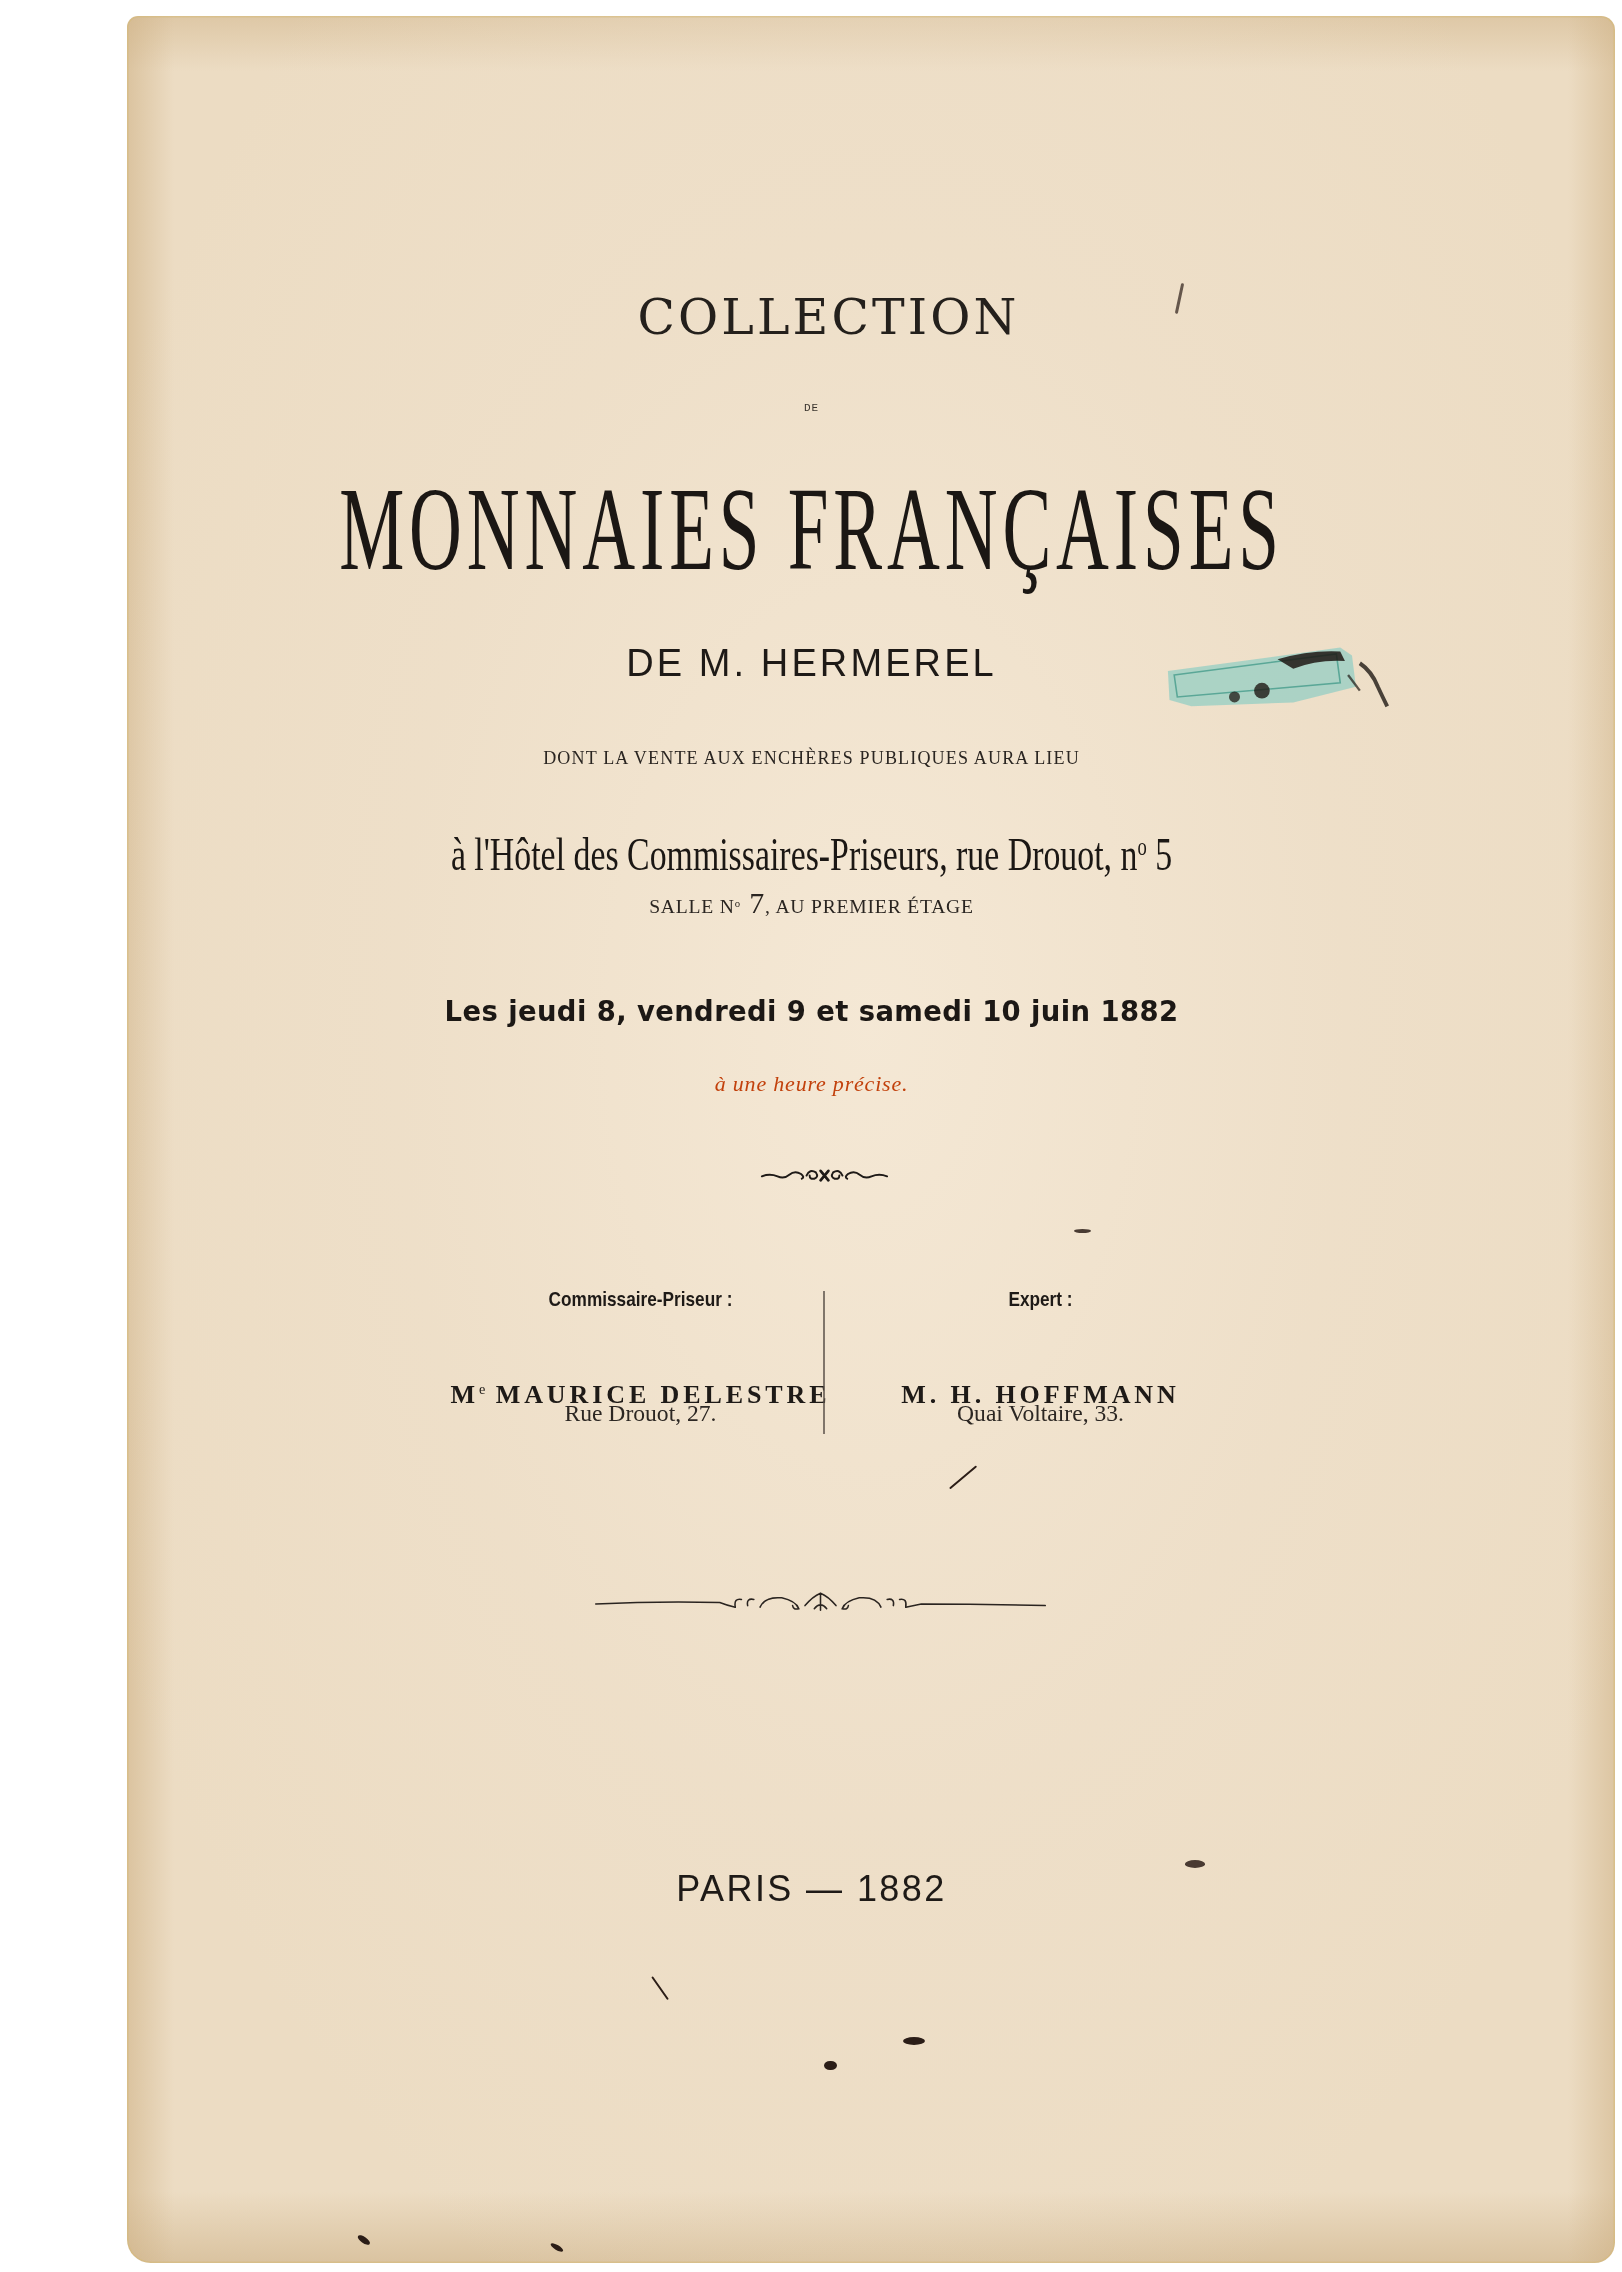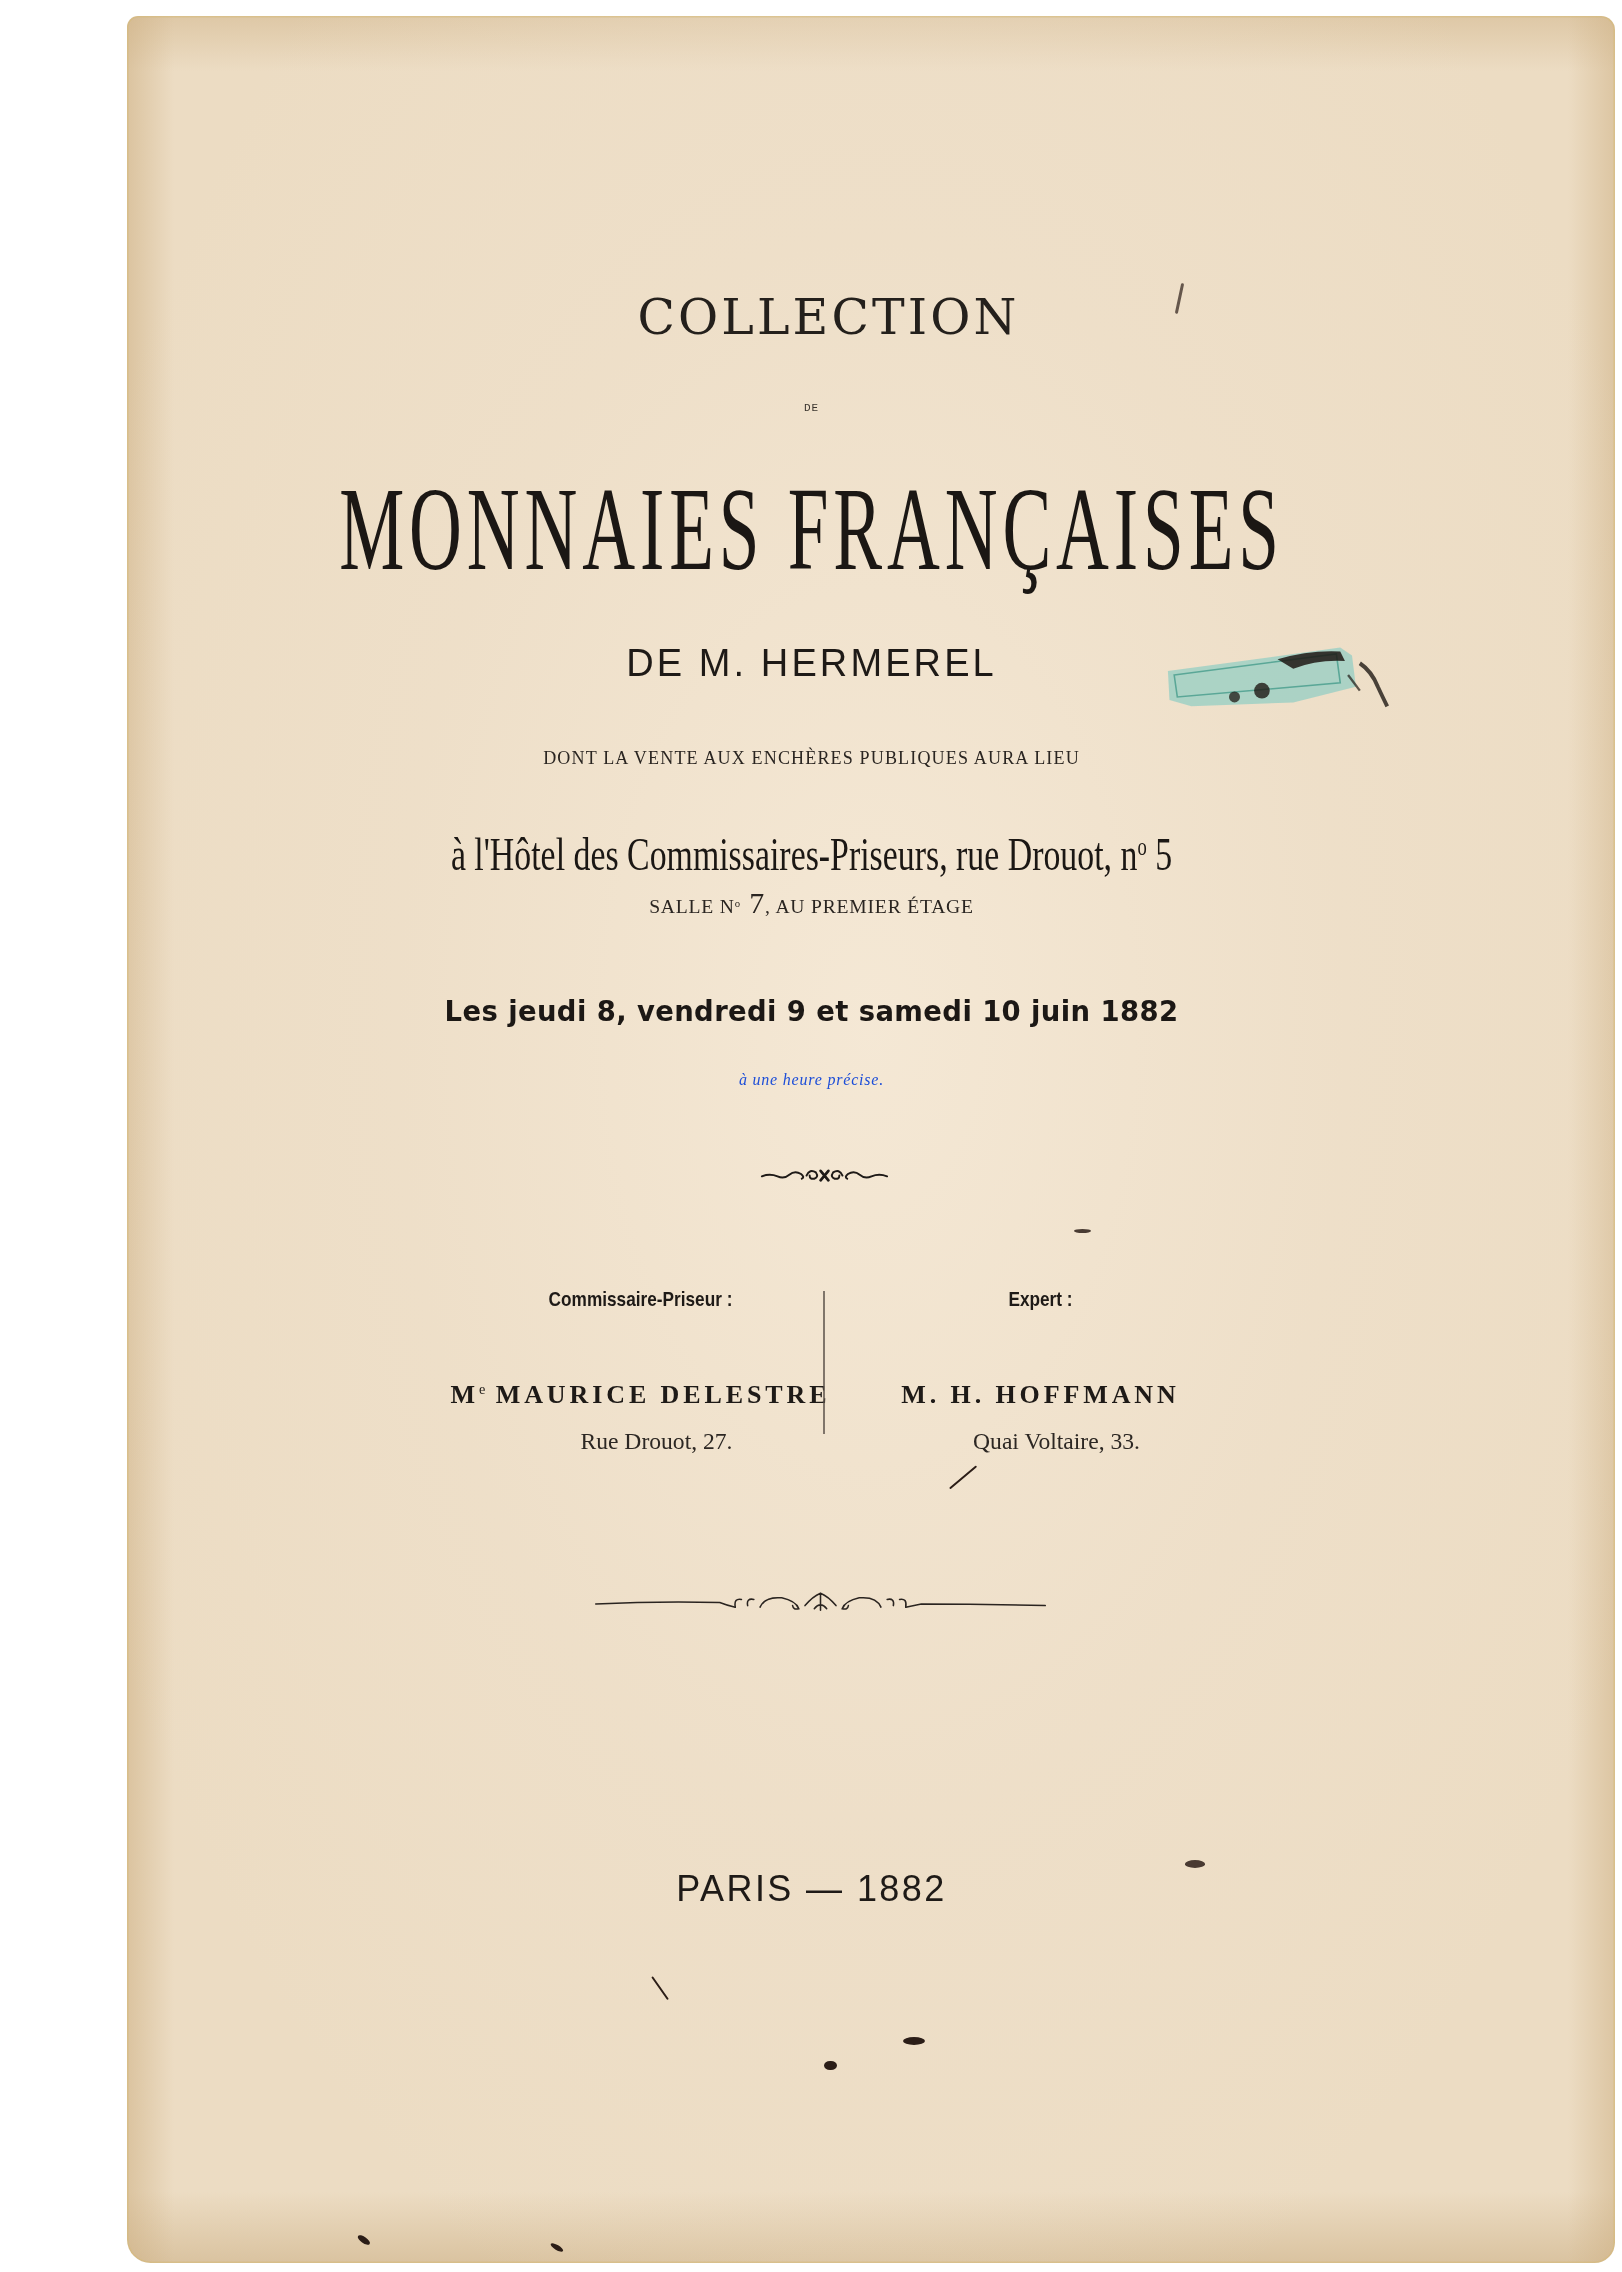--- a/index.html
+++ b/index.html
@@ -46,41 +46,41 @@
   .hotel sup, .salle sup { font-size: 0.55em; vertical-align: 0.6em; }
   .salle {
     top: 886px; font-family: "Liberation Serif", serif; font-size: 19.6px; letter-spacing: 0.8px; color: #2a2521;
   }
   .salle .big { font-size: 30px; }
   .dates {
     top: 995px; font-family: "DejaVu Sans", sans-serif; font-weight: bold; font-size: 28px;
     letter-spacing: 0.4px; color: #1c1815; transform: scaleX(0.98);
   }
   .heure {
-    top: 1071px; font-family: "Liberation Serif", serif; font-style: italic; font-size: 16px; letter-spacing: 0.8px; color: #1d4ed8;
+    top: 1071px; font-family: "Liberation Serif", serif; font-style: italic; font-size: 22px; letter-spacing: 0.8px; color: #c2410c;
   }
   .orn1 { position: absolute; left: 758px; top: 1163px; width: 133px; height: 23.6px; }
   .col {
     position: absolute; width: 393px; text-align: center; color: #1e1a17;
   }
   .col.left { left: 444px; }
   .col.right { left: 844px; }
   .col .role {
     position: absolute; left: 0; width: 100%; top: 1287px;
     font-family: "Liberation Sans", sans-serif; font-weight: bold; font-size: 21px;
     transform: scaleX(0.82); transform-origin: 50% 50%;
   }
   .col .name {
     position: absolute; left: 0; width: 100%; top: 1380px;
     font-family: "Liberation Serif", serif; font-weight: bold; font-size: 26px; letter-spacing: 3.9px;
   }
   .col .name sup { font-size: 0.55em; font-weight: normal; vertical-align: 0.6em; letter-spacing: 0; }
   .col .addr {
-    position: absolute; left: 16px; width: 100%; top: 1400px;
-    font-family: "Liberation Serif", serif; font-size: 23.6px; color: #2c2723; margin-top: 28px;
+    position: absolute; left: 0; width: 100%; top: 1400px;
+    font-family: "Liberation Serif", serif; font-size: 23.6px; color: #2c2723;
   }
   .divider {
     position: absolute; left: 823px; top: 1291px; width: 1.6px; height: 143px; background: #5a5048; opacity: 0.75;
   }
   .orn2 { position: absolute; left: 593px; top: 1587px; width: 455px; height: 31px; }
   .paris {
     top: 1868px; font-family: "Liberation Sans", sans-serif; font-size: 36px; letter-spacing: 2.4px; color: #1e1a17;
   }
   .stamp { position: absolute; left: 1160px; top: 628px; width: 243px; height: 94px; }
   .speck { position: absolute; background: #2b1d17; border-radius: 50%; }

